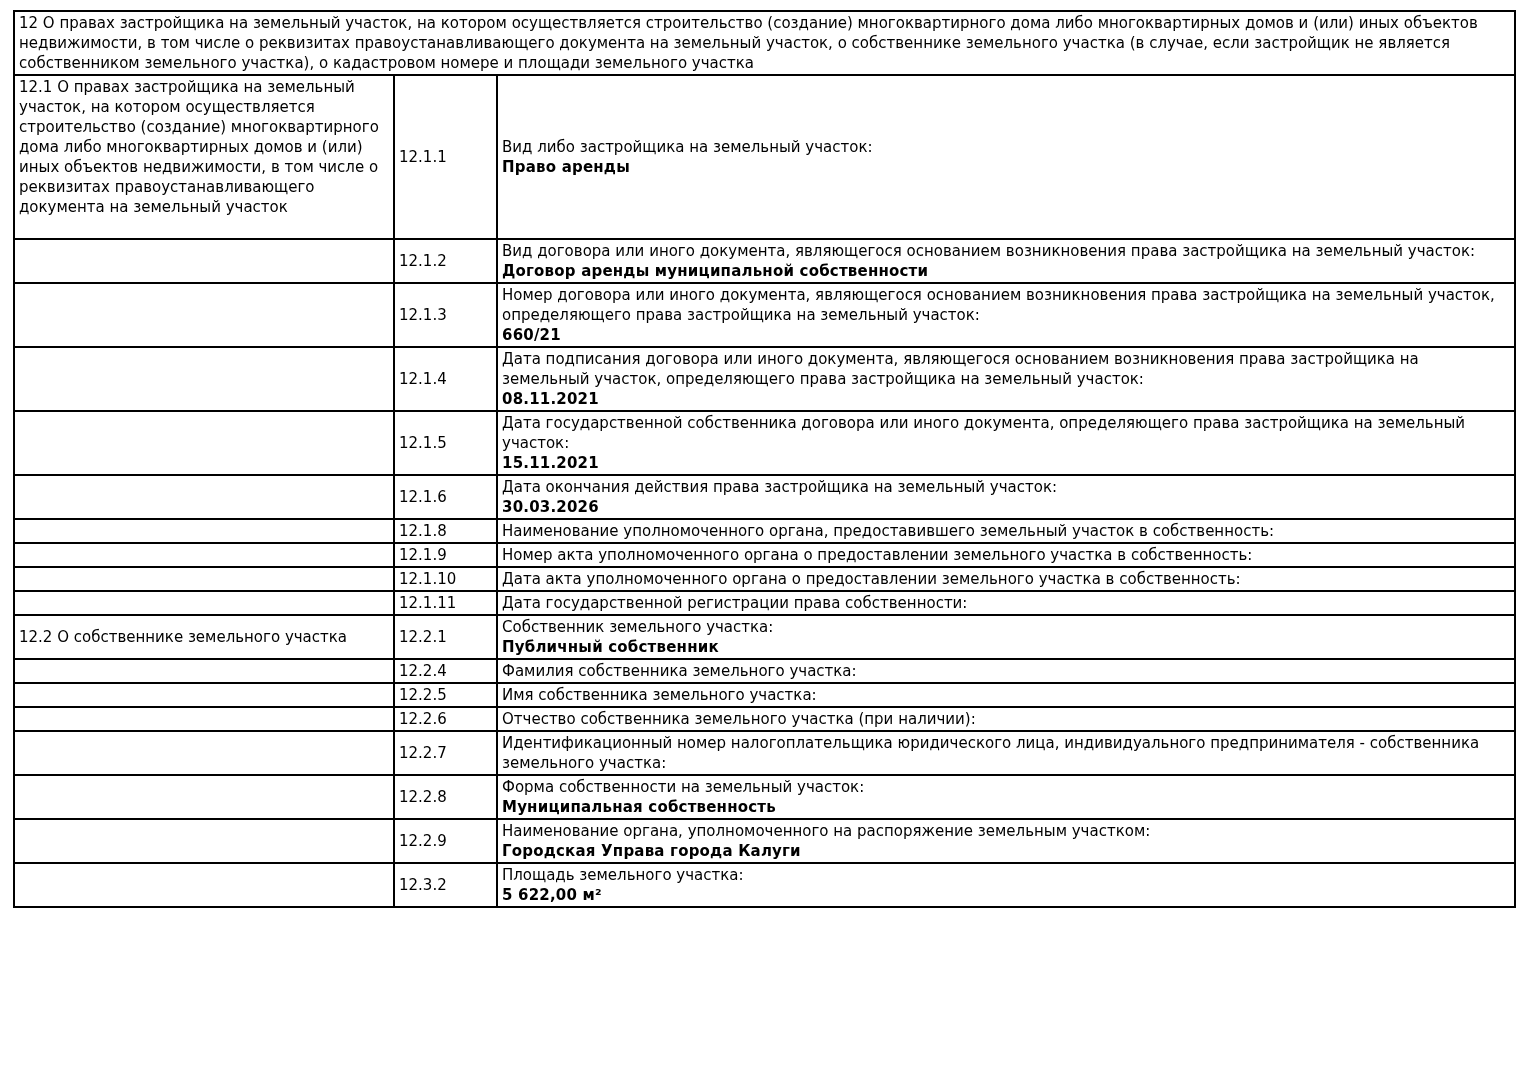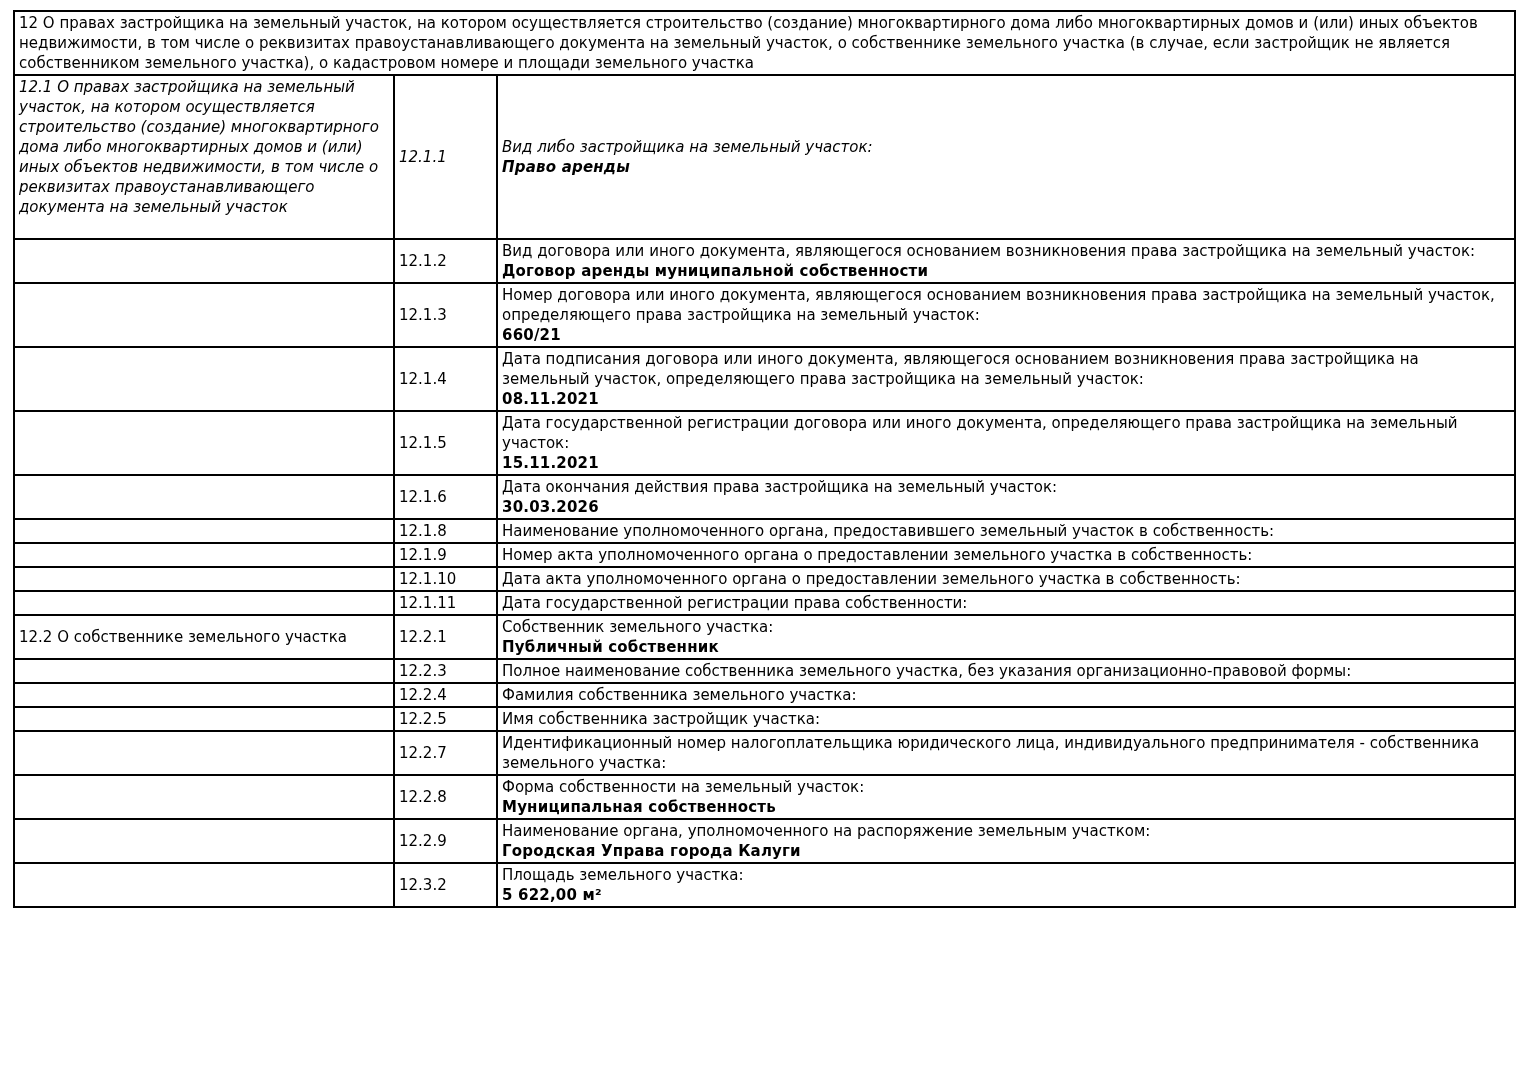--- a/index.html
+++ b/index.html
@@ -36,21 +36,21 @@
   }
   td.header-cell {
     font-size: 15.5px;
     line-height: 22px;
     padding: 2px 4px;
     vertical-align: top;
     margin-left: 36px;
   }
   td.c-group { vertical-align: middle; }
   tr.r-tall td.c-group { vertical-align: top; }
-  tr.r-tall { height: 164px; font-style: italic; }
+  tr.r-tall { height: 164px; }
   td.c-code { vertical-align: middle; }
   .field-value {
     font-weight: bold;
     letter-spacing: 0.2px;
   }
   .field-value:empty { display: none; }
   .group-text:empty { display: none; }
 </style>
 </head>
 <body>
@@ -102,21 +102,21 @@
         <td class="c-content">
           <div class="field-label">Дата подписания договора или иного документа, являющегося основанием возникновения права застройщика на земельный участок, определяющего права застройщика на земельный участок:</div>
           <div class="field-value">08.11.2021</div>
         </td>
       </tr>
 
       <tr>
         <td class="c-group"></td>
         <td class="c-code">12.1.5</td>
         <td class="c-content">
-          <div class="field-label">Дата государственной регистрации договора или иного документа, определяющего права застройщика на земельный участок:</div>
+          <div class="field-label">Дата государственной собственника договора или иного документа, определяющего права застройщика на земельный участок:</div>
           <div class="field-value">15.11.2021</div>
         </td>
       </tr>
 
       <tr>
         <td class="c-group"></td>
         <td class="c-code">12.1.6</td>
         <td class="c-content">
           <div class="field-label">Дата окончания действия права застройщика на земельный участок:</div>
           <div class="field-value">30.03.2026</div>
@@ -165,47 +165,47 @@
             <div class="group-text">12.2 О собственнике земельного участка</div>
           </td>
         <td class="c-code">12.2.1</td>
         <td class="c-content">
           <div class="field-label">Собственник земельного участка:</div>
           <div class="field-value">Публичный собственник</div>
         </td>
       </tr>
 
 
-      <tr>
-        <td class="c-group"></td>
-        <td class="c-code">12.2.3</td>
-        <td class="c-content">
-          <div class="field-label">Полное наименование собственника земельного участка, без указания организационно-правовой формы:</div>
-
-        </td>
-      </tr>
 
       <tr>
         <td class="c-group"></td>
         <td class="c-code">12.2.4</td>
         <td class="c-content">
           <div class="field-label">Фамилия собственника земельного участка:</div>
 
         </td>
       </tr>
 
       <tr>
         <td class="c-group"></td>
         <td class="c-code">12.2.5</td>
         <td class="c-content">
-          <div class="field-label">Имя собственника застройщик участка:</div>
-
-        </td>
-      </tr>
-
+          <div class="field-label">Имя собственника земельного участка:</div>
+
+        </td>
+      </tr>
+
+      <tr>
+        <td class="c-group"></td>
+        <td class="c-code">12.2.6</td>
+        <td class="c-content">
+          <div class="field-label">Отчество собственника земельного участка (при наличии):</div>
+
+        </td>
+      </tr>
 
       <tr>
         <td class="c-group"></td>
         <td class="c-code">12.2.7</td>
         <td class="c-content">
           <div class="field-label">Идентификационный номер налогоплательщика юридического лица, индивидуального предпринимателя - собственника земельного участка:</div>
 
         </td>
       </tr>
 

